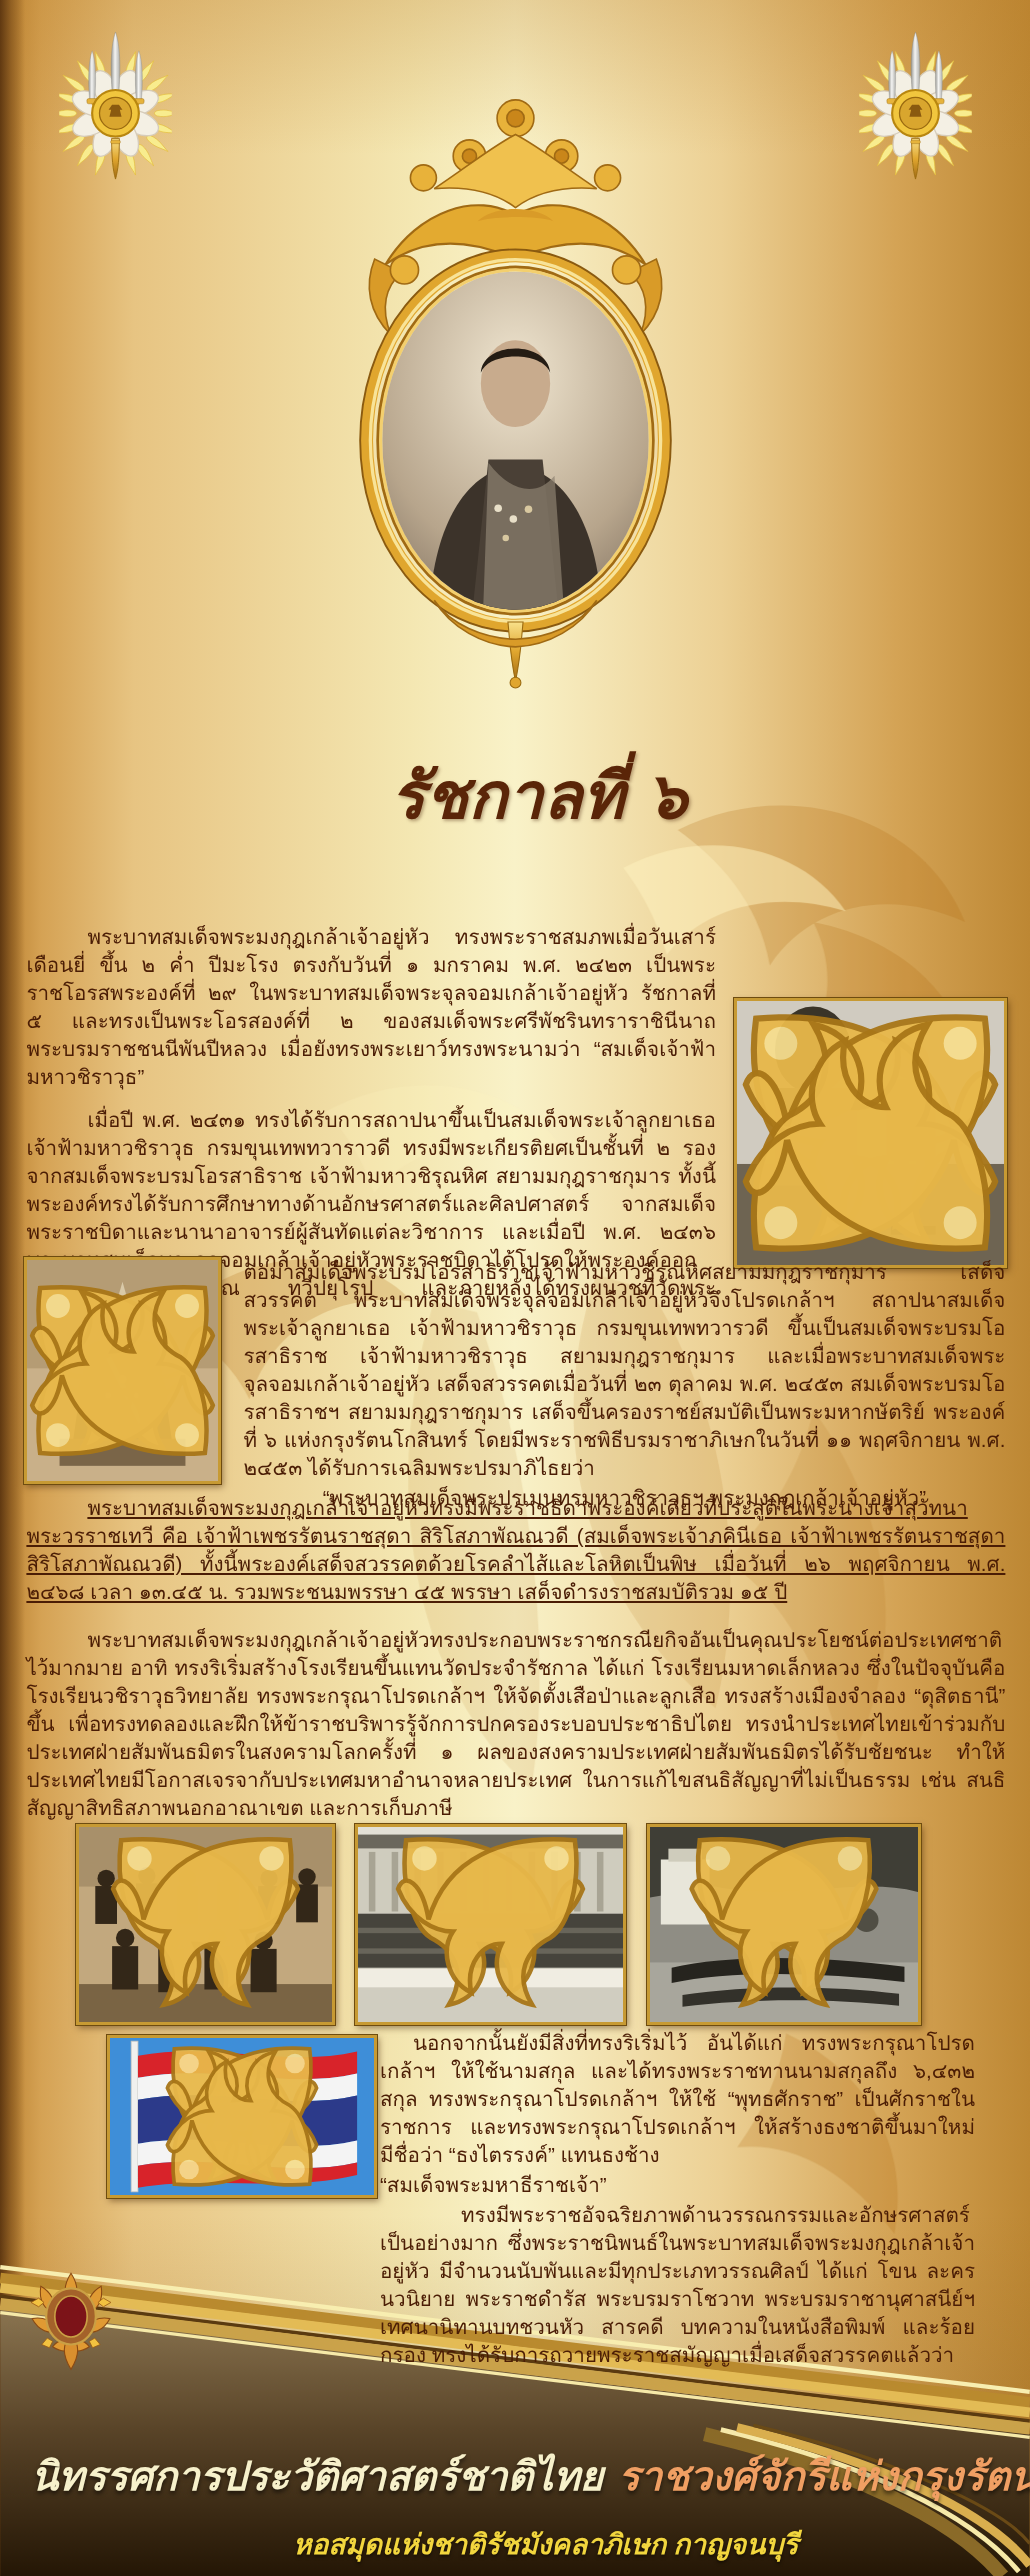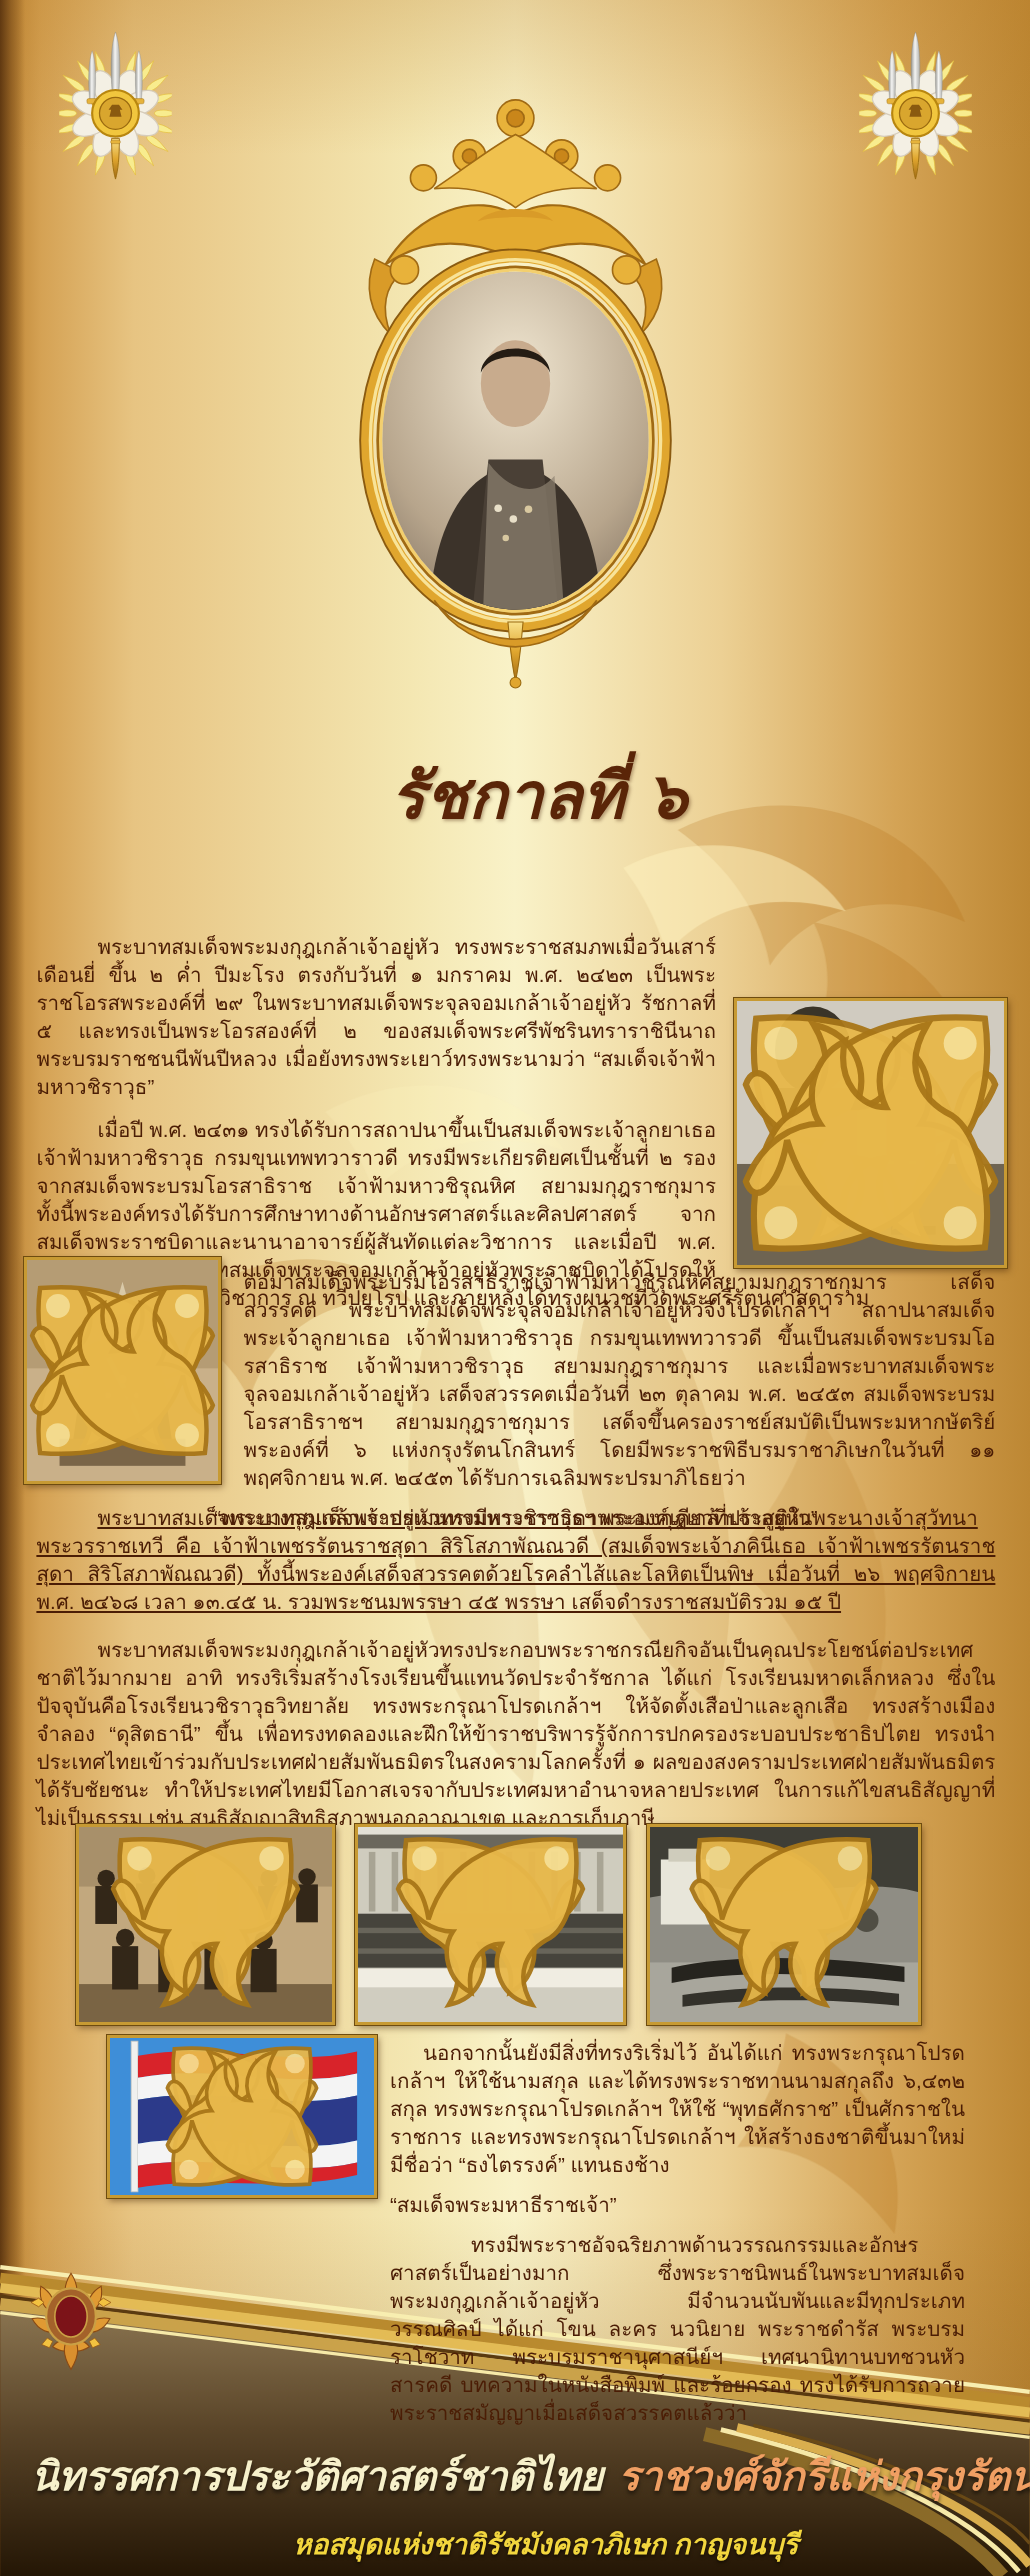--- a/index.html
+++ b/index.html
@@ -16,21 +16,21 @@
   
   .bg-orn{left:0;top:0;z-index:1;}
   
   .title{left:0;width:1030px;text-align:center;color:#5a2508;z-index:4;
     font-family:"DejaVu Serif","Liberation Serif",serif;font-style:italic;font-weight:700;
     text-shadow:1.6px 2.2px 3.3px rgba(70,30,5,.35);margin-left:24px;}
   .title-reign{top:744px;font-size:64px;}
   .title-name{top:829px;font-size:59px;}
   
   .bodytxt{font-size:20.6px;line-height:28px;color:#4b1d05;text-align:justify;z-index:4;}
-  .bodytxt p{margin:12px;}
+  .bodytxt p{margin:2px;}
   .ind{text-indent:61px;}
   .quote-center{text-align:center;text-indent:0;margin-top:2.2px !important;}
   
   .photo{background:#888;border:3.3px solid #c79a33;outline:1.1px solid #6e4c10;
     box-shadow:inset 0 0 0 2.2px #f2dc90, 1.6px 2.7px 6.5px rgba(70,35,5,.5);z-index:4;}
   .photo svg{display:block;width:100%;height:100%;}
   .pc{position:absolute;width:35px;height:35px;z-index:5;opacity:.95;}
   .pc.tl{left:1.1px;top:1.1px;}
   .pc.tr{right:1.1px;top:1.1px;transform:scaleX(-1);}
   .pc.bl{left:1.1px;bottom:1.1px;transform:scaleY(-1);}

